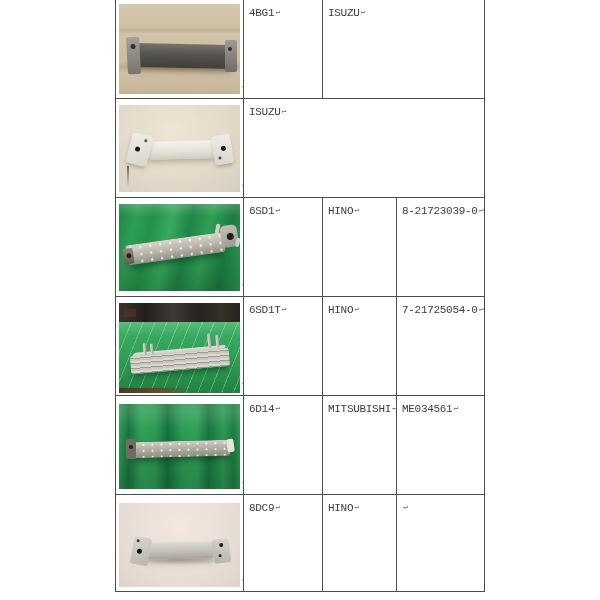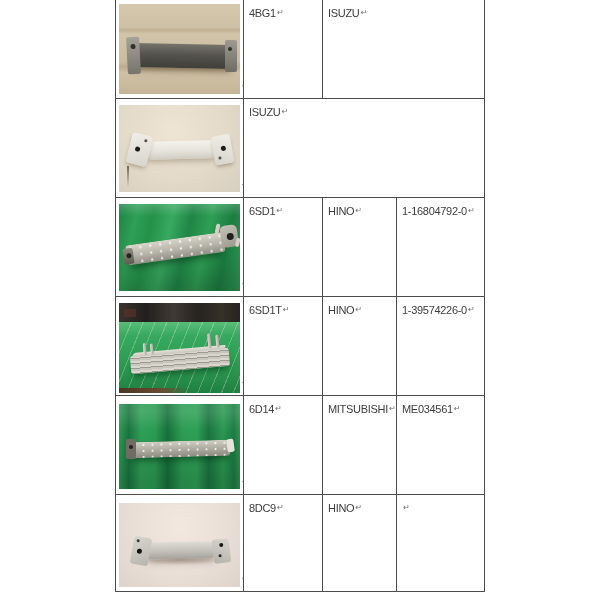--- a/index.html
+++ b/index.html
@@ -1,19 +1,19 @@
 <!DOCTYPE html>
 <html><head>
 <meta charset="utf-8">
 <style>
   html,body { margin:0; padding:0; background:#fff; }
   * { box-sizing:border-box; }
   #page {
     position:relative; width:600px; height:600px; background:#ffffff;
-    overflow:hidden; font-family:Liberation Sans, sans-serif;
+    overflow:hidden; font-family:Liberation Mono, monospace;
   }
   #doc-table {
     position:absolute; left:115px; top:0; width:370px;
     border-left:1px solid #4c4c4c; border-right:1px solid #4c4c4c;
     border-bottom:1px solid #4c4c4c;
   }
   .row { display:flex; height:99px; }
   .row:not(:last-child) { border-bottom:1px solid #4c4c4c; }
   .row:last-child { height:96px; }
   .cell { position:relative; padding:3px 0 0 5px; overflow:hidden; }
@@ -172,21 +172,21 @@
             <div class="lcap"></div>
             <div class="rboss"></div>
             <div class="pin1"></div>
             <div class="pin2"></div>
           </div>
         </div>
         <span class="mark img-mark">↵</span>
       </div>
       <div class="cell c-model"><span class="txt">6SD1</span><span class="mark">↵</span></div>
       <div class="cell c-brand"><span class="txt">HINO</span><span class="mark">↵</span></div>
-      <div class="cell c-part"><span class="txt">1-16804792-0</span><span class="mark">↵</span></div>
+      <div class="cell c-part"><span class="txt">8-21723039-0</span><span class="mark">↵</span></div>
     </div>
 
     <div class="row">
       <div class="cell c-img">
         <div class="photo p4" title="stacked-plate oil cooler with studs on green panels">
           <div class="dark"></div>
           <div class="green"></div>
           <div class="part">
             <div class="plates"></div>
             <div class="topface"></div>
@@ -194,21 +194,21 @@
             <div class="s2"></div>
             <div class="s3"></div>
             <div class="s4"></div>
           </div>
           <div class="bstrip"></div>
         </div>
         <span class="mark img-mark">↵</span>
       </div>
       <div class="cell c-model"><span class="txt">6SD1T</span><span class="mark">↵</span></div>
       <div class="cell c-brand"><span class="txt">HINO</span><span class="mark">↵</span></div>
-      <div class="cell c-part"><span class="txt">1-39574226-0</span><span class="mark">↵</span></div>
+      <div class="cell c-part"><span class="txt">7-21725054-0</span><span class="mark">↵</span></div>
     </div>
 
     <div class="row">
       <div class="cell c-img">
         <div class="photo p5" title="silver oil cooler on green tarp">
           <div class="body"></div>
           <div class="lf"></div>
           <div class="tip"></div>
         </div>
         <span class="mark img-mark">↵</span>

